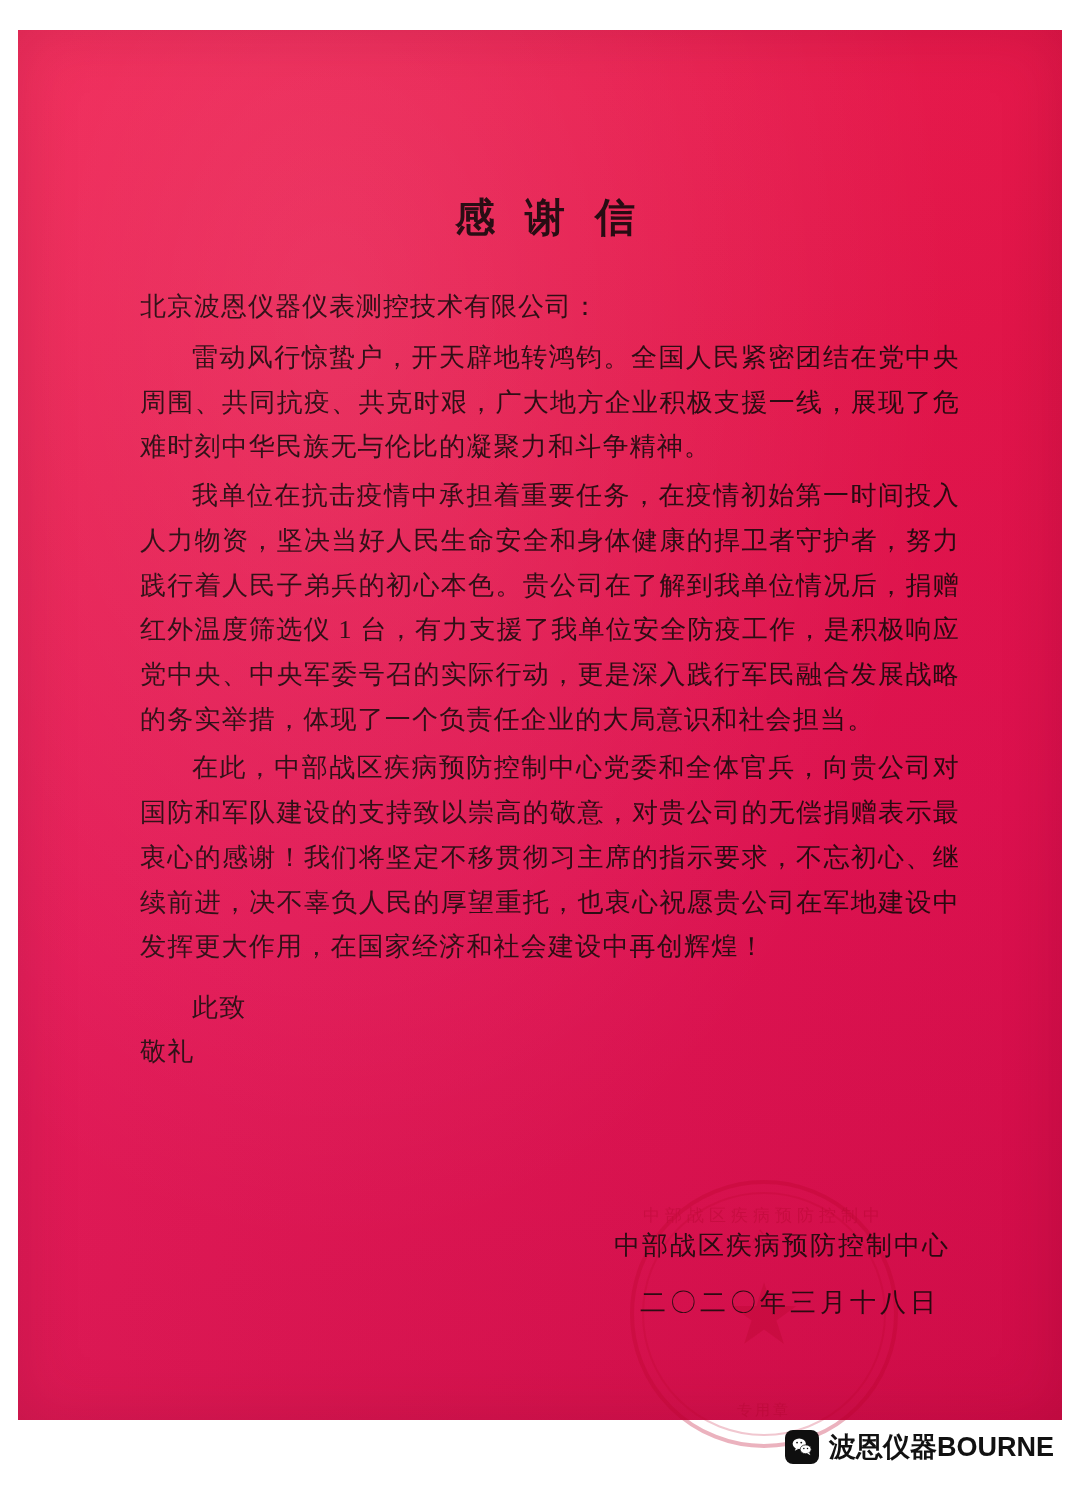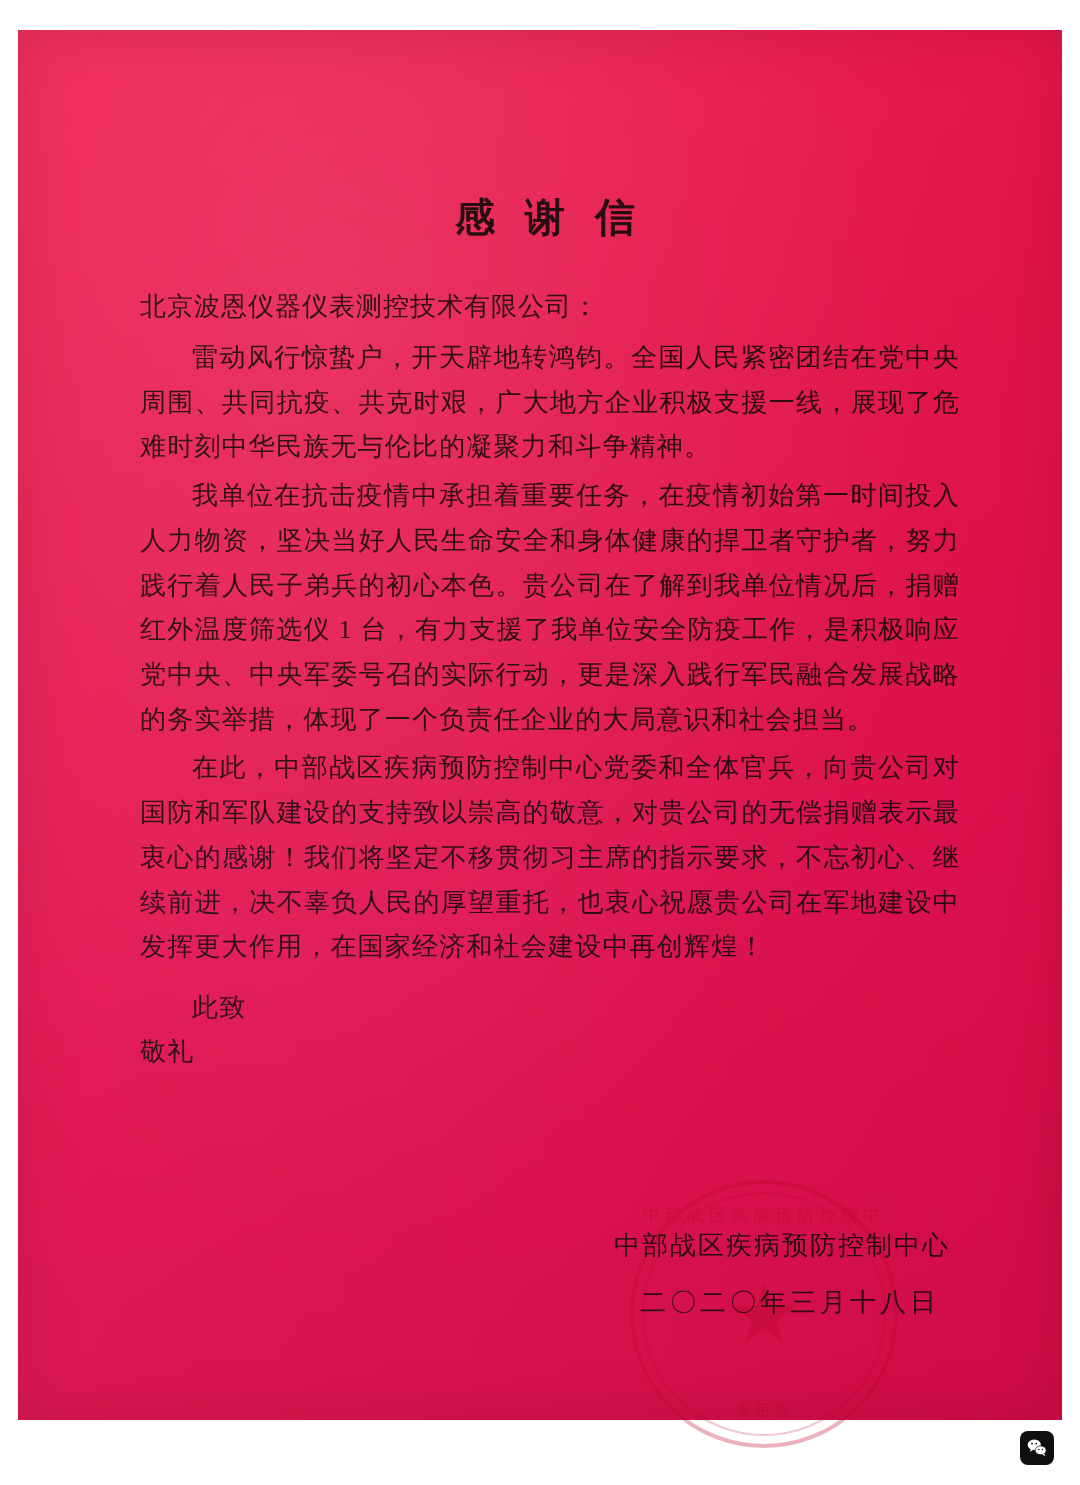--- a/index.html
+++ b/index.html
@@ -233,15 +233,16 @@
         <ellipse cx="9" cy="8.5" rx="7.2" ry="5.8" fill="#ffffff"></ellipse>
         <polygon points="5.5,12.5 4.2,16.2 7.8,14.2" fill="#ffffff"></polygon>
         <circle cx="6.6" cy="7.2" r="1.0" fill="#0f0f0f"></circle>
         <circle cx="11.2" cy="7.2" r="1.0" fill="#0f0f0f"></circle>
         <ellipse cx="16" cy="14.5" rx="6" ry="4.8" fill="#ffffff" stroke="#0f0f0f" stroke-width="0.8"></ellipse>
         <polygon points="19.6,17.6 21.2,21 17.8,19.2" fill="#ffffff"></polygon>
         <circle cx="14" cy="13.6" r="0.85" fill="#0f0f0f"></circle>
         <circle cx="18" cy="13.6" r="0.85" fill="#0f0f0f"></circle>
       </svg>
     </span>
+    <span class="wm-text">波恩仪器BOURNE</span>
   </div>
 
 </div>
 
 </body></html>

